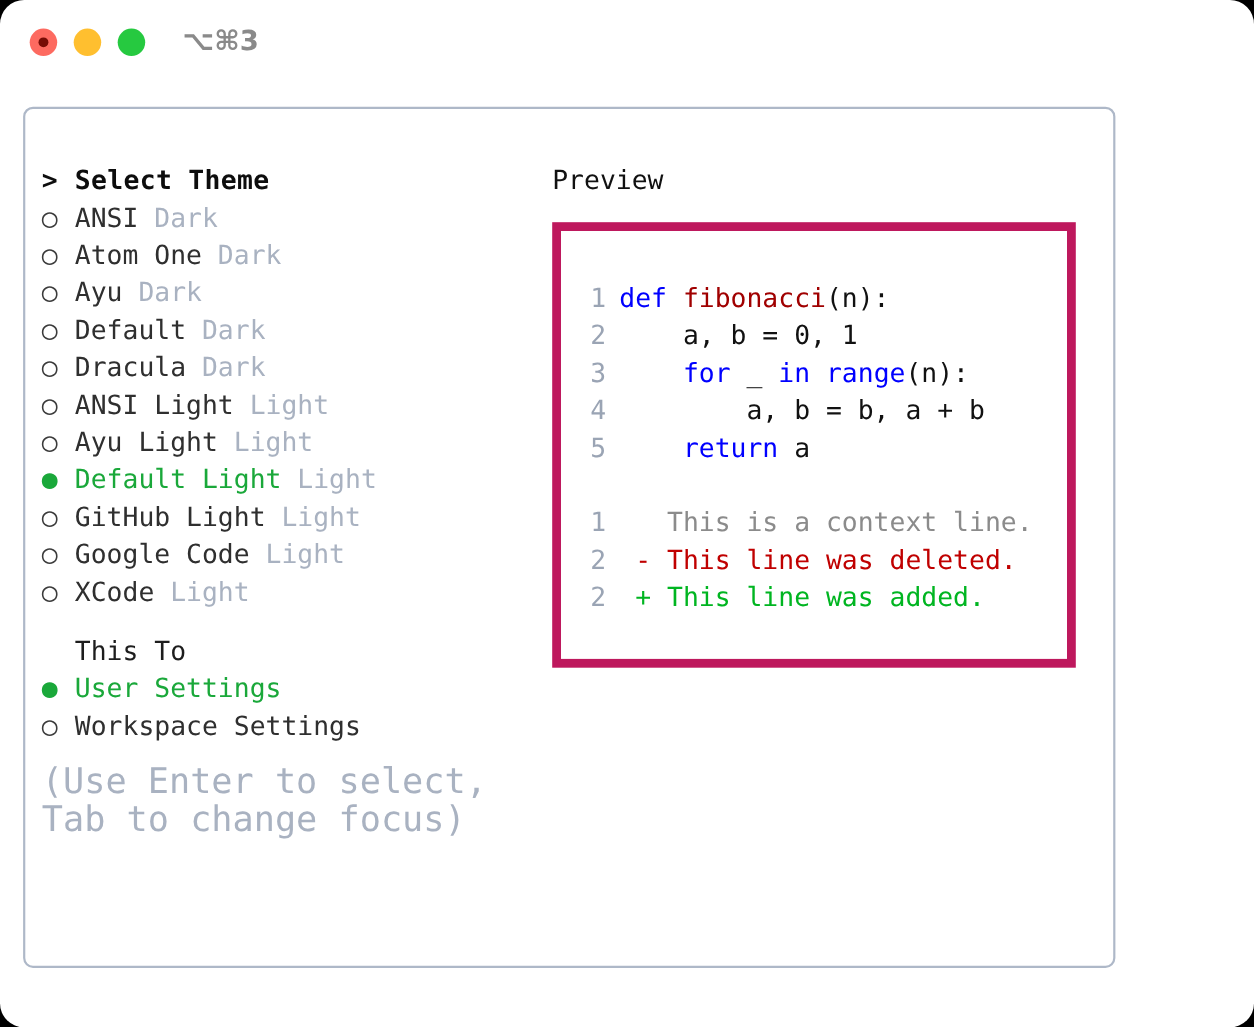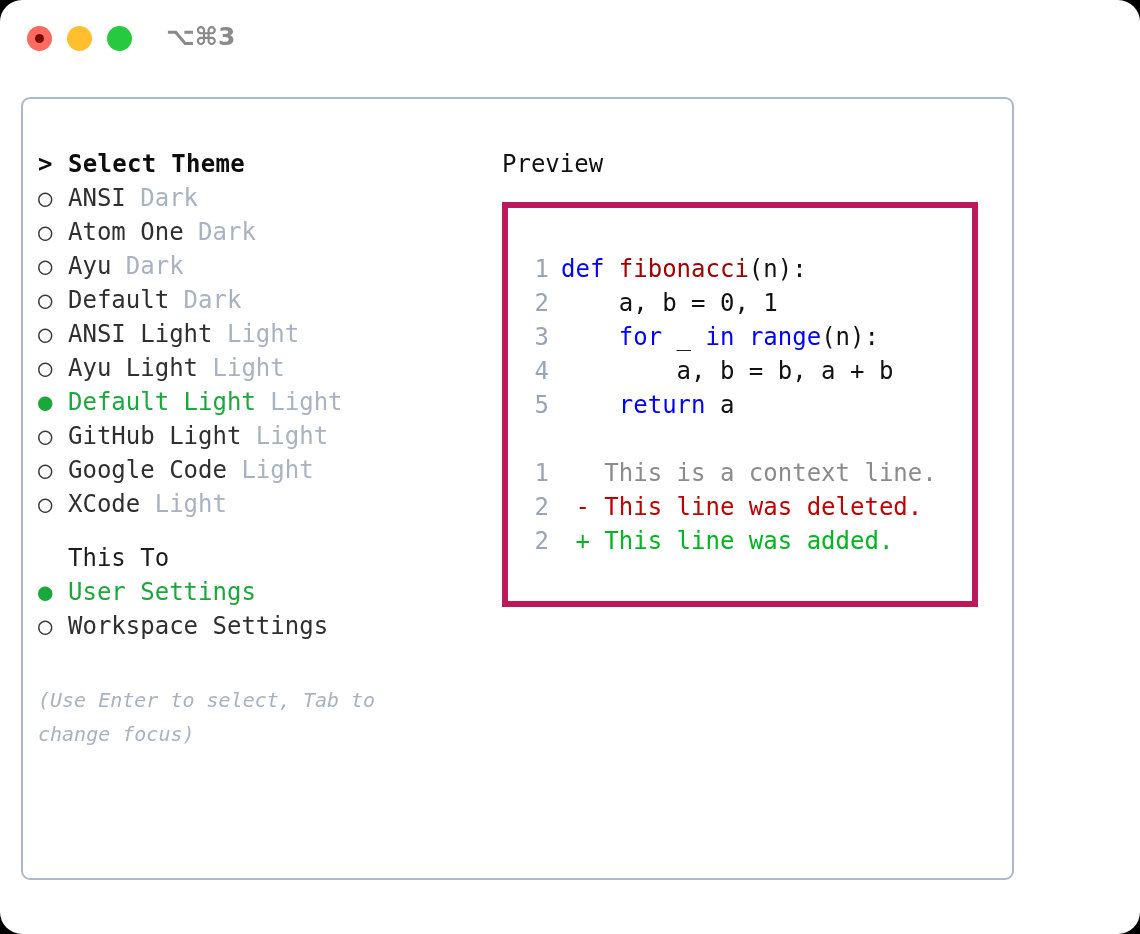--- a/index.html
+++ b/index.html
@@ -124,45 +124,44 @@
   }
 
   .label       { color: #2f2f2f; }
   .label.sel   { color: #1aa83a; }
   .cat         { color: #a9b2c1; }
   .section-head { color: #1d1d1d; }
 
   .spacer-sm { height: 20px; }
 
   .hint {
-    margin-top: 40px;
-    font-size: 20px;
+    margin-top: 16px;
+    font-size: 32px;
     line-height: 34px;
     color: #a9b2c1;
     width: 410px;
-    font-style: italic;
   }
 
   
   .right {
     position: absolute;
     left: 479px;
     top: 48px;
     width: 500px;
   }
   .preview-title {
     font-size: 24px;
     line-height: 34px;
     color: #111111;
     margin-bottom: 21px;
   }
   .preview-box {
     width: 476px;
     height: 405px;
-    border: 6px solid #be185d;
+    border: 8px solid #be185d;
     box-sizing: border-box;
     background: #ffffff;
     position: relative;
   }
   .code {
     position: absolute;
     left: 11px;
     top: 44px;
     font-size: 24px;
     line-height: 34px;
@@ -204,20 +203,21 @@
 
         <div class="row heading-row">
           <span class="prompt">&gt;</span><span class="htext">Select Theme</span>
         </div>
 
         <div id="theme-items">
             <div class="row"><span class="bullet off">○</span><span class="label">ANSI</span><span class="cat"> Dark</span></div>
             <div class="row"><span class="bullet off">○</span><span class="label">Atom One</span><span class="cat"> Dark</span></div>
             <div class="row"><span class="bullet off">○</span><span class="label">Ayu</span><span class="cat"> Dark</span></div>
             <div class="row"><span class="bullet off">○</span><span class="label">Default</span><span class="cat"> Dark</span></div>
+            <div class="row"><span class="bullet off">○</span><span class="label">Dracula</span><span class="cat"> Dark</span></div>
             <div class="row"><span class="bullet off">○</span><span class="label">ANSI Light</span><span class="cat"> Light</span></div>
             <div class="row"><span class="bullet off">○</span><span class="label">Ayu Light</span><span class="cat"> Light</span></div>
             <div class="row"><span class="bullet on">●</span><span class="label sel">Default Light</span><span class="cat"> Light</span></div>
             <div class="row"><span class="bullet off">○</span><span class="label">GitHub Light</span><span class="cat"> Light</span></div>
             <div class="row"><span class="bullet off">○</span><span class="label">Google Code</span><span class="cat"> Light</span></div>
             <div class="row"><span class="bullet off">○</span><span class="label">XCode</span><span class="cat"> Light</span></div>
           </div>
 
         <div class="spacer-sm"></div>
 

